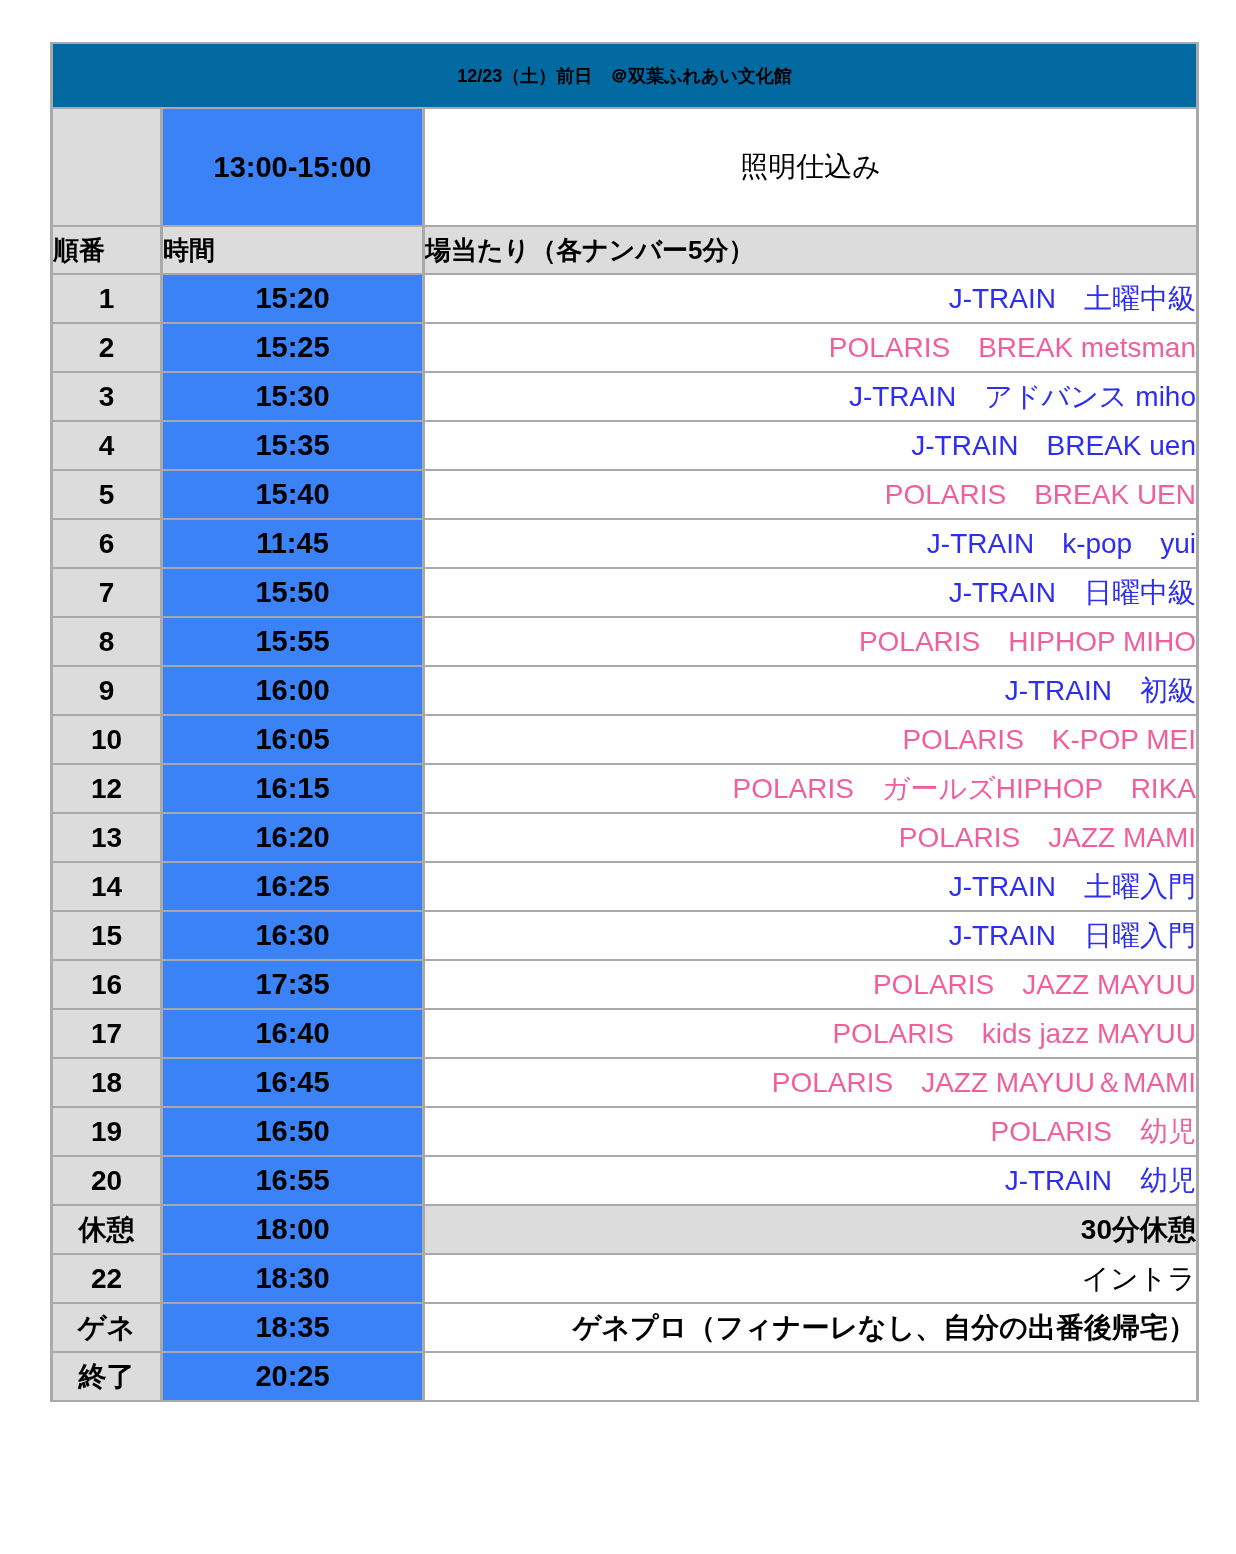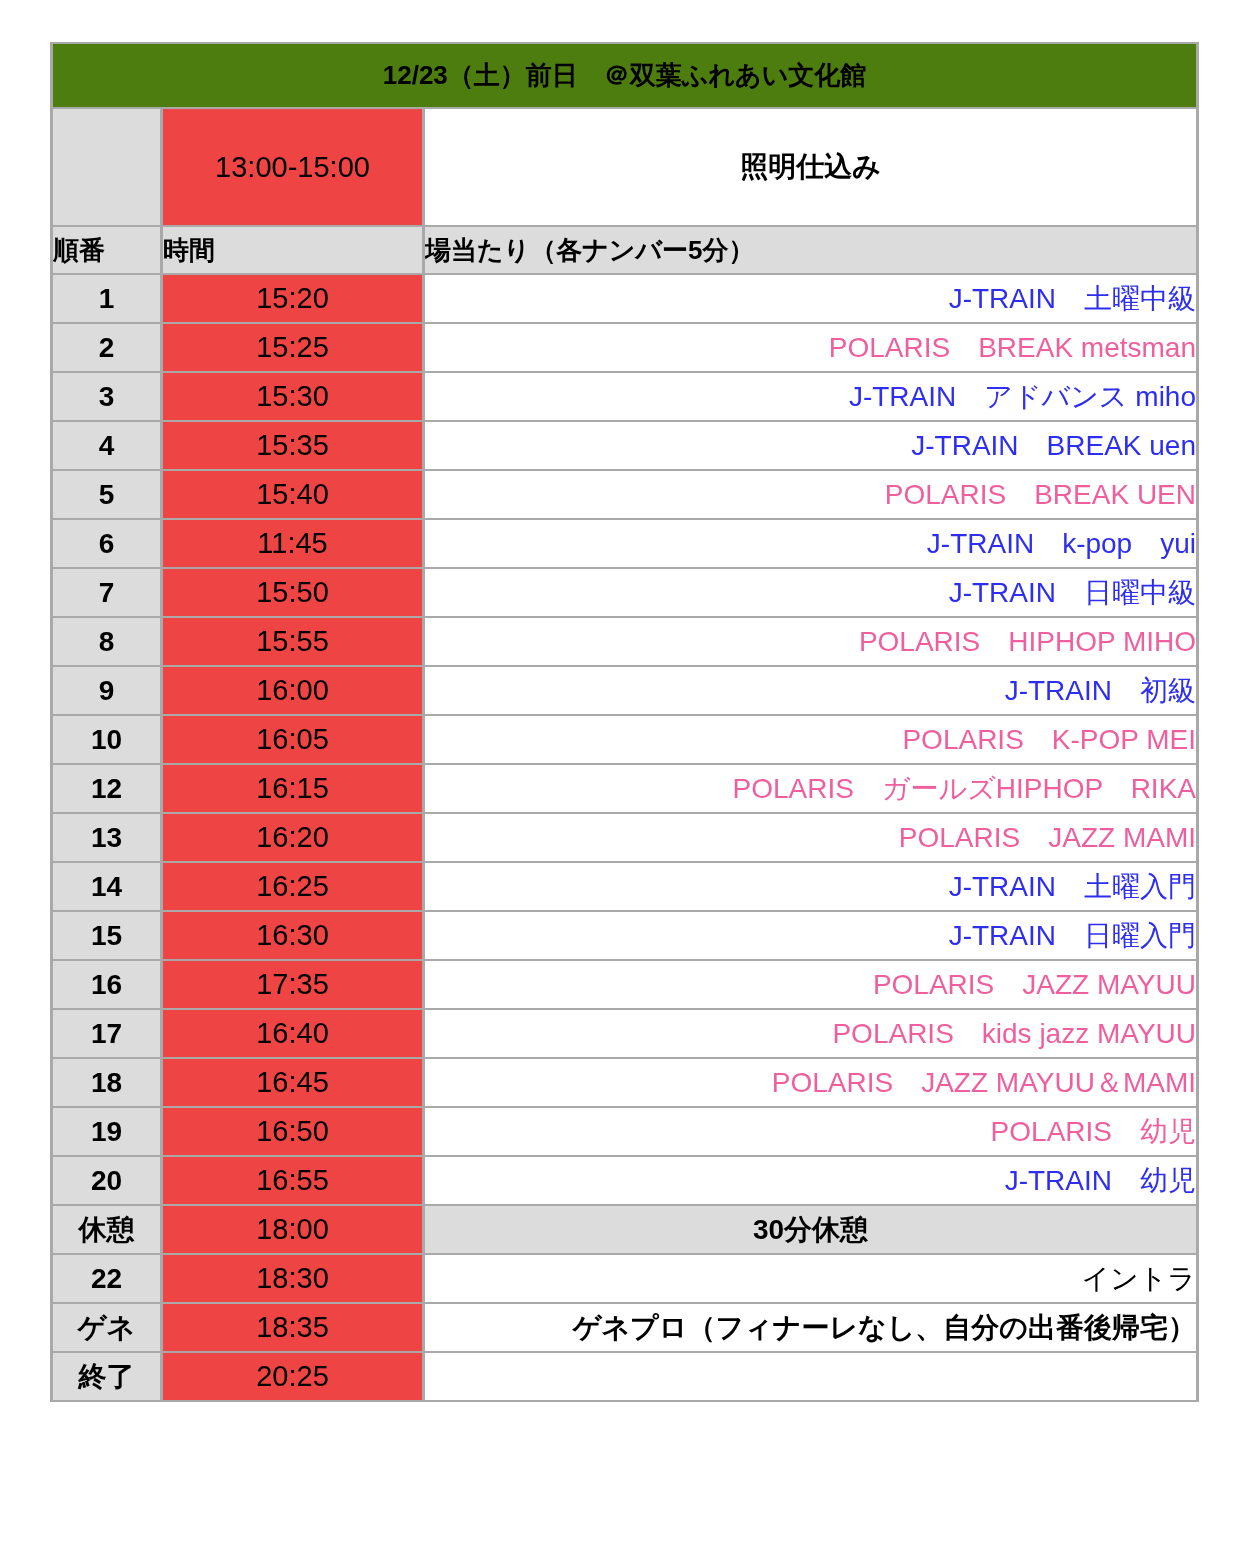--- a/index.html
+++ b/index.html
@@ -29,65 +29,64 @@
     border: 2px solid var(--border, #a9a9a9);
     border-left-width: 3px;
     border-right-width: 3px;
     vertical-align: middle;
     padding: 0;
     overflow: hidden;
     white-space: nowrap;
   }
   tr.title-row td {
     height: 63px;
-    font-size: 26px;
-    font-weight: bold;
-    text-align: center;
-    background: #4d7c0f;
+    font-size: 18px;
+    font-weight: bold;
+    text-align: center;
+    background: #0369a1;
   }
   tr.setup-row td { height: 116px; }
   tr.header-row td {
     height: 46px;
     font-size: 26px;
     font-weight: bold;
     text-align: left;
     background: var(--gray-bg, #dcdcdc);
   }
   tr.data-row td { height: 47px; }
   td.c1 {
     background: var(--gray-bg, #dcdcdc);
     font-weight: bold;
     text-align: center;
     font-size: 28px;
   }
   td.c2 {
-    background: #ef4444;
+    background: #3b82f6;
     text-align: center;
     font-size: 29px;
-    font-weight: normal;
+    font-weight: bold;
   }
   td.c3 {
     background: #ffffff;
     text-align: right;
     padding-left: 8px;
     font-size: 28px;
   }
   td.c3.blue  { color: var(--blue, #2e2ef0); }
   td.c3.pink  { color: var(--pink, #ef5f9d); }
   td.c3.bold  { font-weight: bold; }
   td.c3.break {
     background: var(--gray-bg, #dcdcdc);
-    text-align: center;
     font-weight: bold;
     padding-left: 0;
   }
   td.c3.task-center {
     text-align: center;
     padding-left: 0;
-    font-weight: bold;
+    font-weight: normal;
   }
 </style>
 </head>
 <body>
 
 <div class="table-wrap">
   <table class="schedule">
     <colgroup>
       <col style="width:110px">
       <col style="width:262px">

